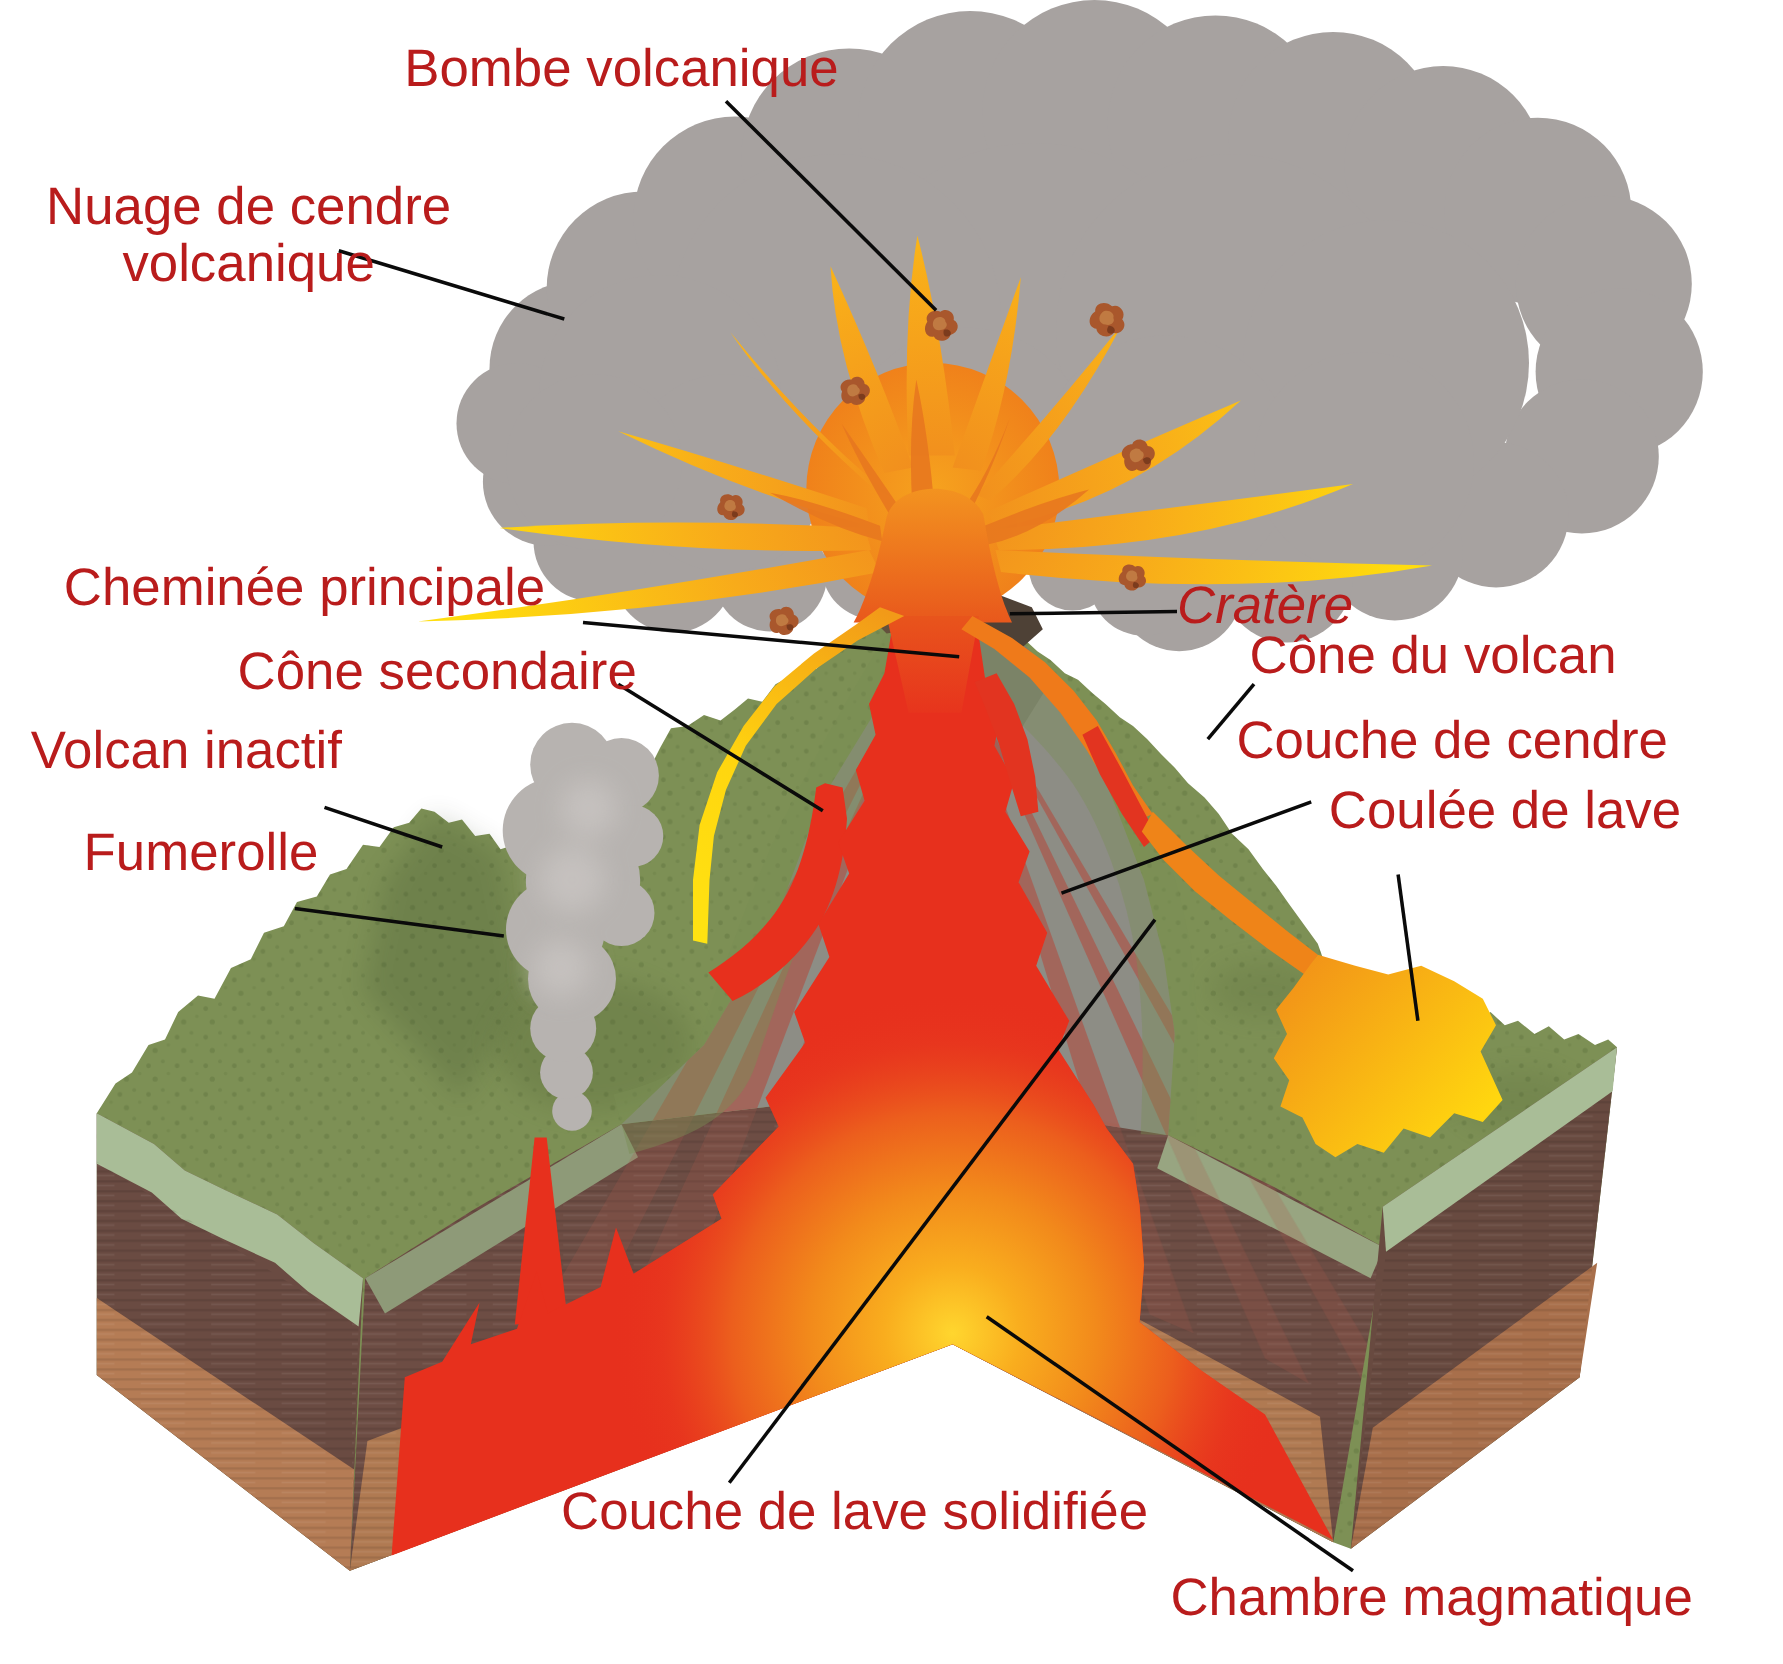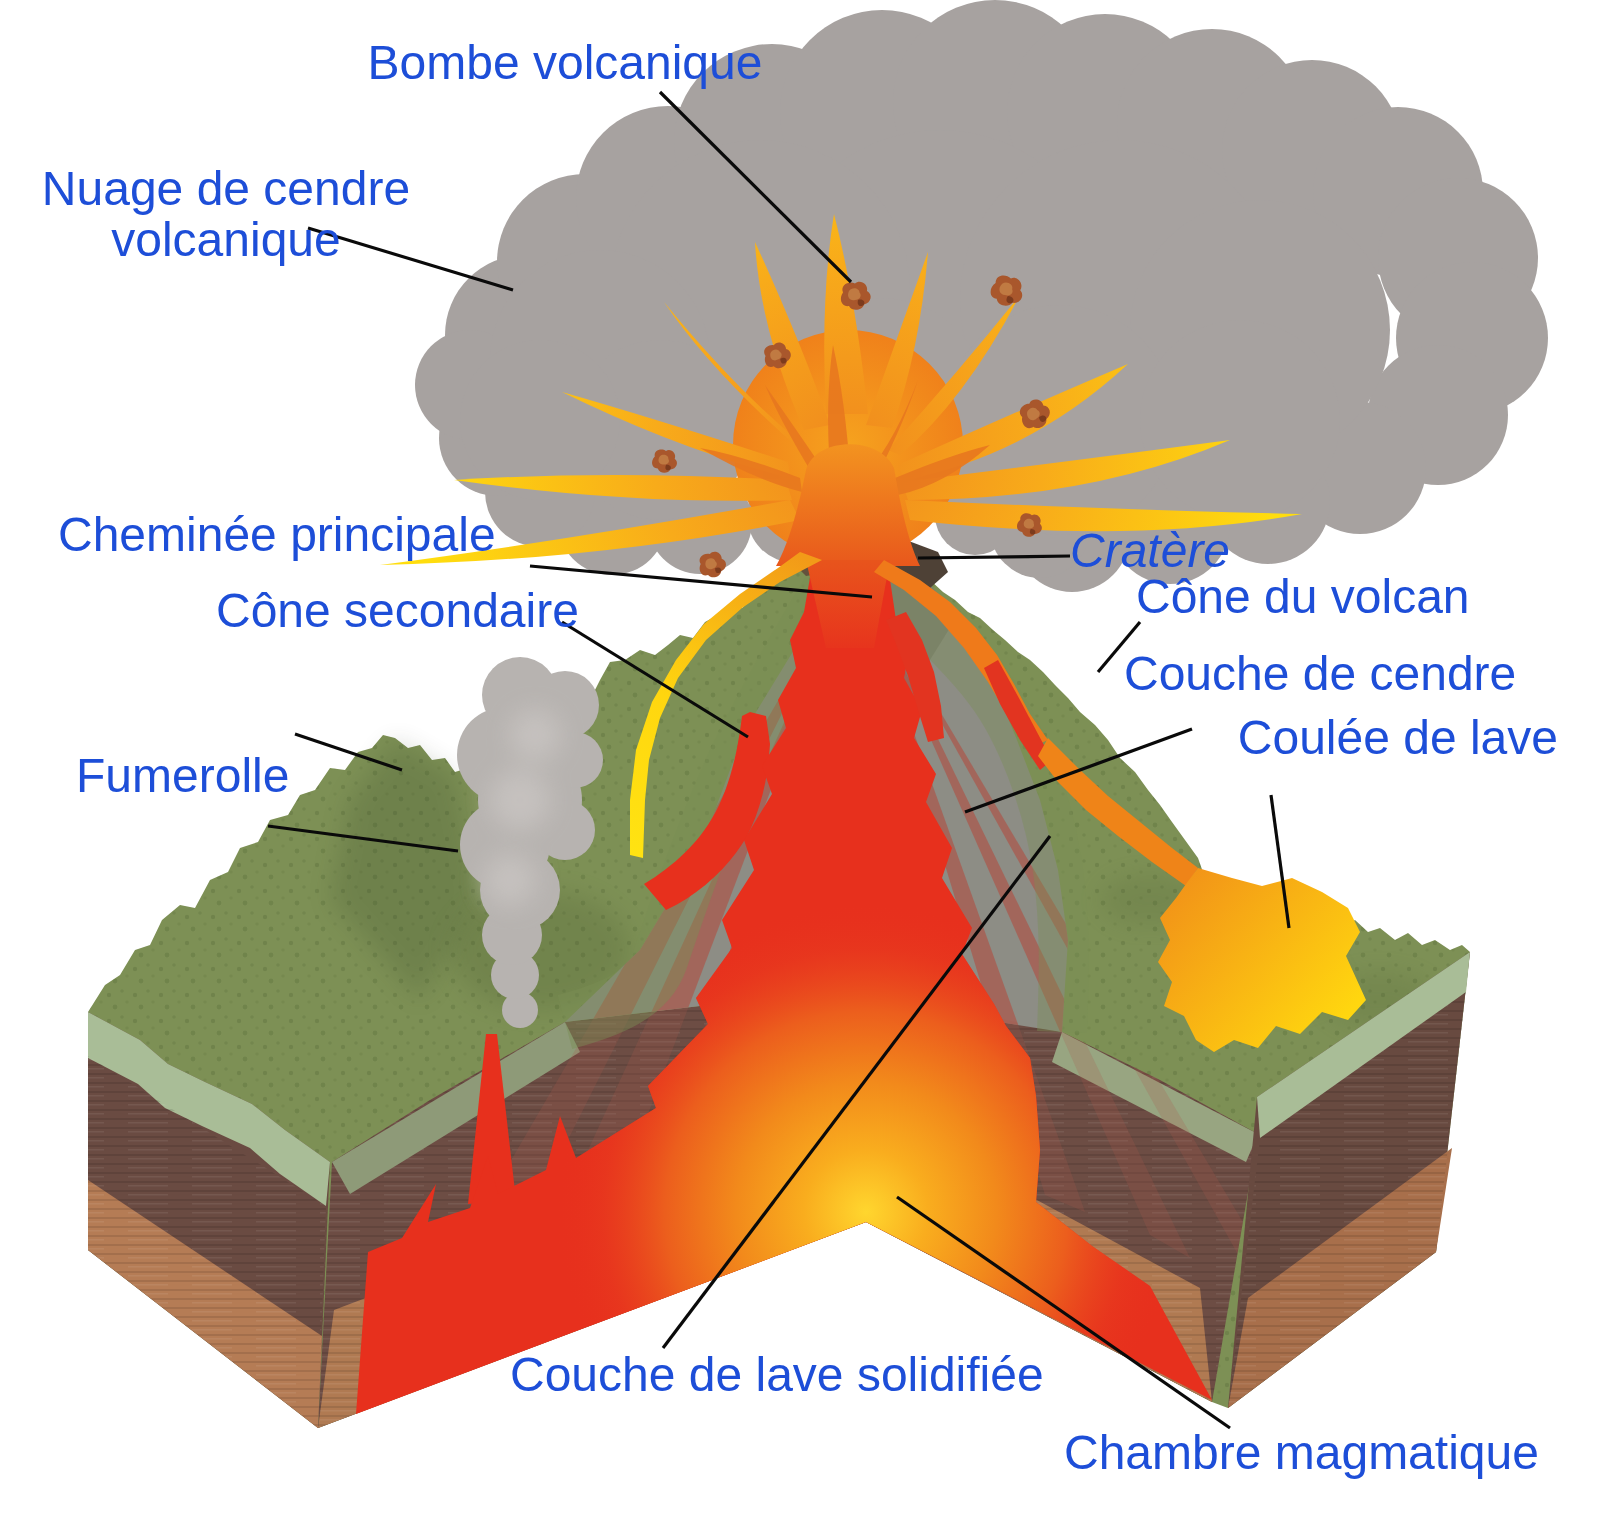--- a/index.html
+++ b/index.html
@@ -1,30 +1,30 @@
 <!DOCTYPE html>
 <html><head>
 <meta charset="utf-8">
 <style>
   html,body{margin:0;padding:0;background:#fff;}
   #stage{position:relative;width:1621px;height:1513px;background:#ffffff;overflow:hidden;
          font-family:"Liberation Sans", sans-serif;}
   #art{position:absolute;left:0;top:0;width:1621px;height:1513px;}
-  .lbl{position:absolute;font-size:48px;color:#1d4ed8;line-height:1.06;white-space:normal;}
+  .lbl{position:absolute;font-size:48px;color:#b91c1c;line-height:1.06;white-space:normal;}
   .lbl.c{text-align:center;}
   #lbl-bombe{left:330px;top:38px;width:470px;}
   #lbl-nuage{left:22px;top:164px;width:408px;}
   #lbl-cheminee{left:58px;top:510px;width:500px;}
   #lbl-cone-secondaire{left:172px;top:586px;width:400px;margin-left:44px;}
   #lbl-volcan-inactif{left:28px;top:658px;width:330px;}
   #lbl-fumerolle{left:52px;top:751px;width:260px;margin-left:24px;}
   #lbl-cratere{left:1070px;top:526px;width:220px;font-style:italic;}
   #lbl-cone-volcan{left:1136px;top:572px;width:380px;}
   #lbl-couche-cendre{left:1124px;top:649px;width:430px;}
-  #lbl-coulee-lave{left:1208px;top:713px;width:350px;text-align:right;}
+  #lbl-coulee-lave{left:1208px;top:713px;width:350px;}
   #lbl-couche-lave{left:510px;top:1350px;width:600px;}
   #lbl-chambre{left:1064px;top:1428px;width:500px;}
 </style>
 </head>
 <body>
 
 <div id="stage">
 
 <svg id="art" viewBox="0 0 1621 1513">
   <defs>
@@ -321,20 +321,21 @@
     <path d="M1271,795 L1289,928"></path>
     <path d="M663,1348 L1050,836"></path>
     <path d="M897,1197 L1230,1428"></path>
   </g>
 </svg>
 
   <div class="lbl c" id="lbl-bombe">Bombe volcanique</div>
   <div class="lbl c" id="lbl-nuage">Nuage de cendre volcanique</div>
   <div class="lbl" id="lbl-cheminee">Cheminée principale</div>
   <div class="lbl" id="lbl-cone-secondaire">Cône secondaire</div>
+  <div class="lbl" id="lbl-volcan-inactif">Volcan inactif</div>
   <div class="lbl" id="lbl-fumerolle">Fumerolle</div>
   <div class="lbl" id="lbl-cratere">Cratère</div>
   <div class="lbl" id="lbl-cone-volcan">Cône du volcan</div>
   <div class="lbl" id="lbl-couche-cendre">Couche de cendre</div>
   <div class="lbl" id="lbl-coulee-lave">Coulée de lave</div>
   <div class="lbl" id="lbl-chambre">Chambre magmatique</div>
   <div class="lbl" id="lbl-couche-lave">Couche de lave solidifiée</div>
 </div>
 
 </body></html>

